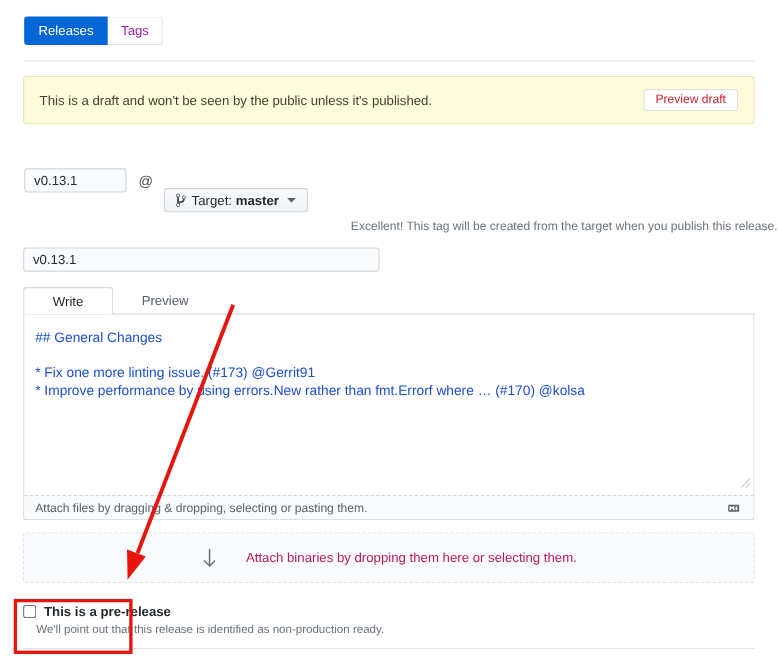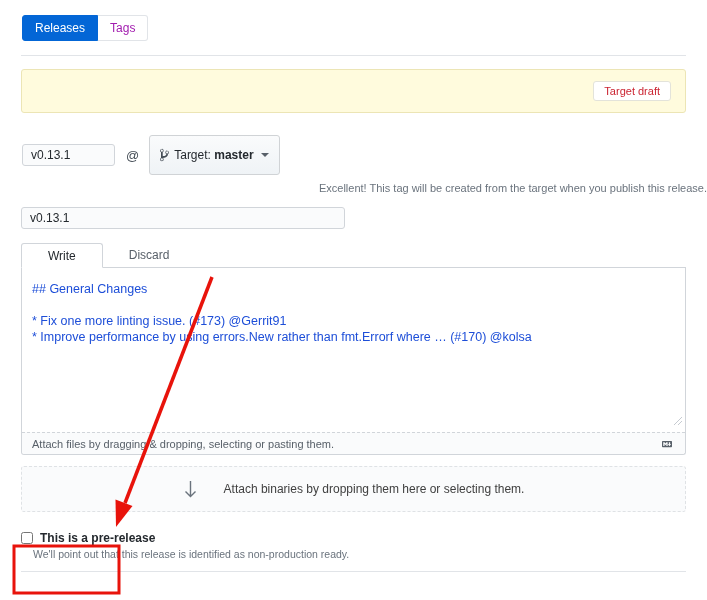--- a/index.html
+++ b/index.html
@@ -19,22 +19,22 @@
     background:var(--banner-bg,#fffbdd);border:1px solid #ece5b5;border-radius:3px;padding:0 14px;}
   .banner-text{font-size:12px;color:#43402f;}
   .discard-btn{margin-left:auto;font-size:11px;padding:3px 10px;background:#fff;border:1px solid #e3e3da;
     border-radius:3px;color:var(--danger-red,#cb2431);cursor:pointer;}
 
   
   .tag-row{margin:22px 21px 0 22px;display:flex;align-items:center;}
   .tag-input{width:93px;height:22px;box-sizing:border-box;border:1px solid #d1d5da;border-radius:3px;
     padding:0 8px;font-size:12px;color:#24292e;background:#fafbfc;font-family:inherit;}
   .at-sign{margin:0 10px 0 11px;font-size:13px;color:#444d56;}
-  .branch-btn{height:40px;box-sizing:border-box;display:flex;align-items:center;gap:5px;padding:0 10px;
-    background:linear-gradient(#fafbfc,#eff3f6);border:1px solid #d0d3d6;border-radius:3px;font-size:12px;color:#24292e;cursor:pointer;}
+  .branch-btn{height:22px;box-sizing:border-box;display:flex;align-items:center;gap:5px;padding:0 10px;
+    background:linear-gradient(#fafbfc,#eff3f6);border:1px solid #d0d3d6;border-radius:3px;font-size:12px;color:#24292e;cursor:pointer;margin-top:36px;}
   .branch-btn b{font-weight:600;}
   .caret{width:0;height:0;border-left:4px solid transparent;border-right:4px solid transparent;border-top:4px solid #586069;margin-left:2px;}
   .helper{margin:7px 0 0 22px;font-size:11px;color:#6a737d;text-align:right;}
 
   
   .title-input{display:block;margin:13px 0 0 21px;width:324px;height:22px;box-sizing:border-box;padding:0 8px;
     font-size:12px;border:1px solid #d1d5da;border-radius:3px;background:#fafbfc;color:#24292e;font-family:inherit;}
 
   
   .tabnav{margin:14px 21px 0;border-bottom:1px solid #d1d5da;display:flex;height:24px;}
@@ -47,21 +47,21 @@
   .editor-box{margin:0 21px;border:1px solid #d1d5da;border-top:none;border-radius:0 0 3px 3px;}
   .editor-text{height:164px;box-sizing:border-box;padding:13px 10px;font-size:12.5px;line-height:16px;
     color:#1d4ed8;white-space:pre-wrap;position:relative;cursor:text;}
   .grip{position:absolute;right:2px;bottom:2px;}
   .attach-bar{border-top:1px dashed #d1d5da;background:#fafbfc;height:21px;display:flex;align-items:center;
     padding:0 10px;font-size:11px;color:#586069;border-radius:0 0 3px 3px;cursor:pointer;}
   .md-icon{margin-left:auto;display:flex;align-items:center;cursor:pointer;}
 
   
   .dropzone{margin:11px 21px 0;height:46px;box-sizing:border-box;border:1px dashed #dfe2e5;background:#fafbfc;
-    border-radius:3px;display:flex;align-items:center;justify-content:center;gap:26px;font-size:12px;color:#404040;cursor:pointer;}
+    border-radius:3px;display:flex;align-items:center;justify-content:center;gap:26px;font-size:12px;color:#be185d;cursor:pointer;}
 
   
   .prerelease{margin:19px 0 0 21px;}
   .pre-row{display:flex;align-items:center;gap:7px;}
   .pre-row input{width:12px;height:12px;margin:0;}
   .pre-label{font-size:12px;font-weight:bold;color:#24292e;cursor:pointer;}
   .pre-desc{margin:3px 0 0 12px;font-size:10.5px;color:#6a737d;}
 
   .rule2{height:1px;background:#e1e4e8;margin:11px 21px 0;}
 
@@ -81,21 +81,22 @@
 <div class="page">
 
   <div class="subnav">
     <div class="seg seg-active">Releases</div>
     <div class="seg seg-idle">Tags</div>
   </div>
 
   <div class="rule"></div>
 
   <div class="banner">
-    <button class="discard-btn">Target draft</button>
+    <span class="banner-text">This is a draft and won't be seen by the public unless it's published.</span>
+    <button class="discard-btn">Preview draft</button>
   </div>
 
   <div class="tag-row">
     <input class="tag-input" value="v0.13.1" style="">
     <span class="at-sign">@</span>
     <button class="branch-btn">
       <span style="display:flex;">
         <svg width="9" height="14" viewBox="0 0 10 16" fill="#444d56" aria-hidden="true">
           <path d="M10 5c0-1.11-.89-2-2-2a1.993 1.993 0 0 0-1 3.72v.3c-.02.52-.23.98-.63 1.38-.4.4-.86.61-1.38.63-.83.02-1.48.16-2 .45V4.72a1.993 1.993 0 0 0-1-3.72C.88 1 0 1.89 0 3a2 2 0 0 0 1 1.72v6.56c-.59.35-1 .99-1 1.72 0 1.11.89 2 2 2 1.11 0 2-.89 2-2 0-.53-.2-1-.53-1.36.09-.06.48-.41.59-.47.25-.11.56-.17.94-.17 1.05-.05 1.95-.45 2.75-1.25S8.95 7.77 9 6.73h-.02C9.59 6.37 10 5.73 10 5zM2 1.8c.66 0 1.2.55 1.2 1.2 0 .65-.55 1.2-1.2 1.2C1.35 4.2.8 3.65.8 3c0-.65.55-1.2 1.2-1.2zm0 12.41c-.66 0-1.2-.55-1.2-1.2 0-.65.55-1.2 1.2-1.2.65 0 1.2.55 1.2 1.2 0 .65-.55 1.2-1.2 1.2zm6-8c-.66 0-1.2-.55-1.2-1.2 0-.65.55-1.2 1.2-1.2.65 0 1.2.55 1.2 1.2 0 .65-.55 1.2-1.2 1.2z"></path>
         </svg>
@@ -106,21 +107,21 @@
       </span>
       <span class="caret"></span>
     </button>
   </div>
   <div class="helper">Excellent! This tag will be created from the target when you publish this release.</div>
 
   <input class="title-input" value="v0.13.1" style="">
 
   <div class="tabnav">
     <div class="tab tab-write">Write</div>
-    <div class="tab tab-preview">Discard</div>
+    <div class="tab tab-preview">Preview</div>
   </div>
 
   <div class="editor-box">
     <div class="editor-text">## General Changes
 
 * Fix one more linting issue. (#173) @Gerrit91
 * Improve performance by using errors.New rather than fmt.Errorf where … (#170) @kolsa<span class="grip"><svg width="10" height="10" viewBox="0 0 10 10">
             <path d="M9 1 1 9M9 5 5 9" stroke="#c6cbd1" stroke-width="1" fill="none"></path>
           </svg></span></div>
     <div class="attach-bar">

